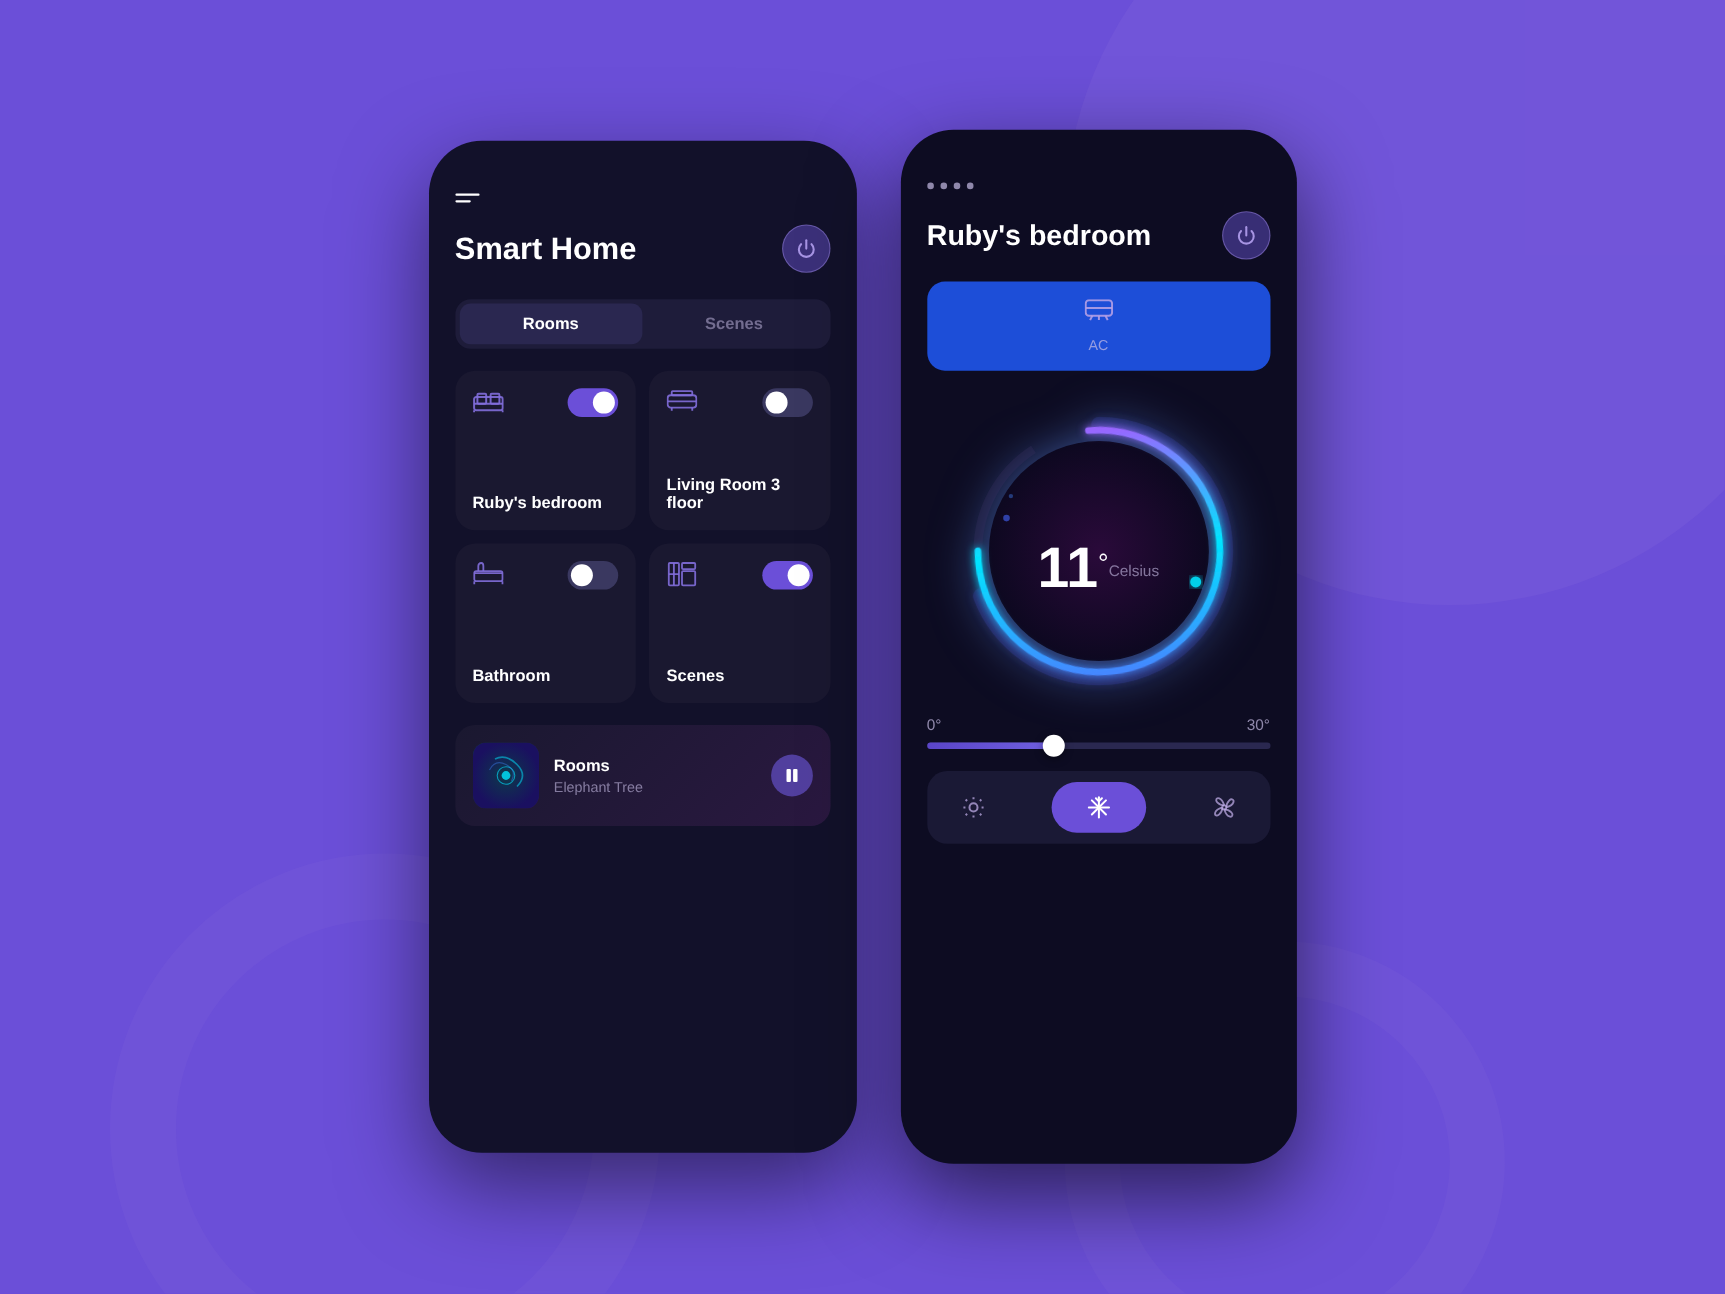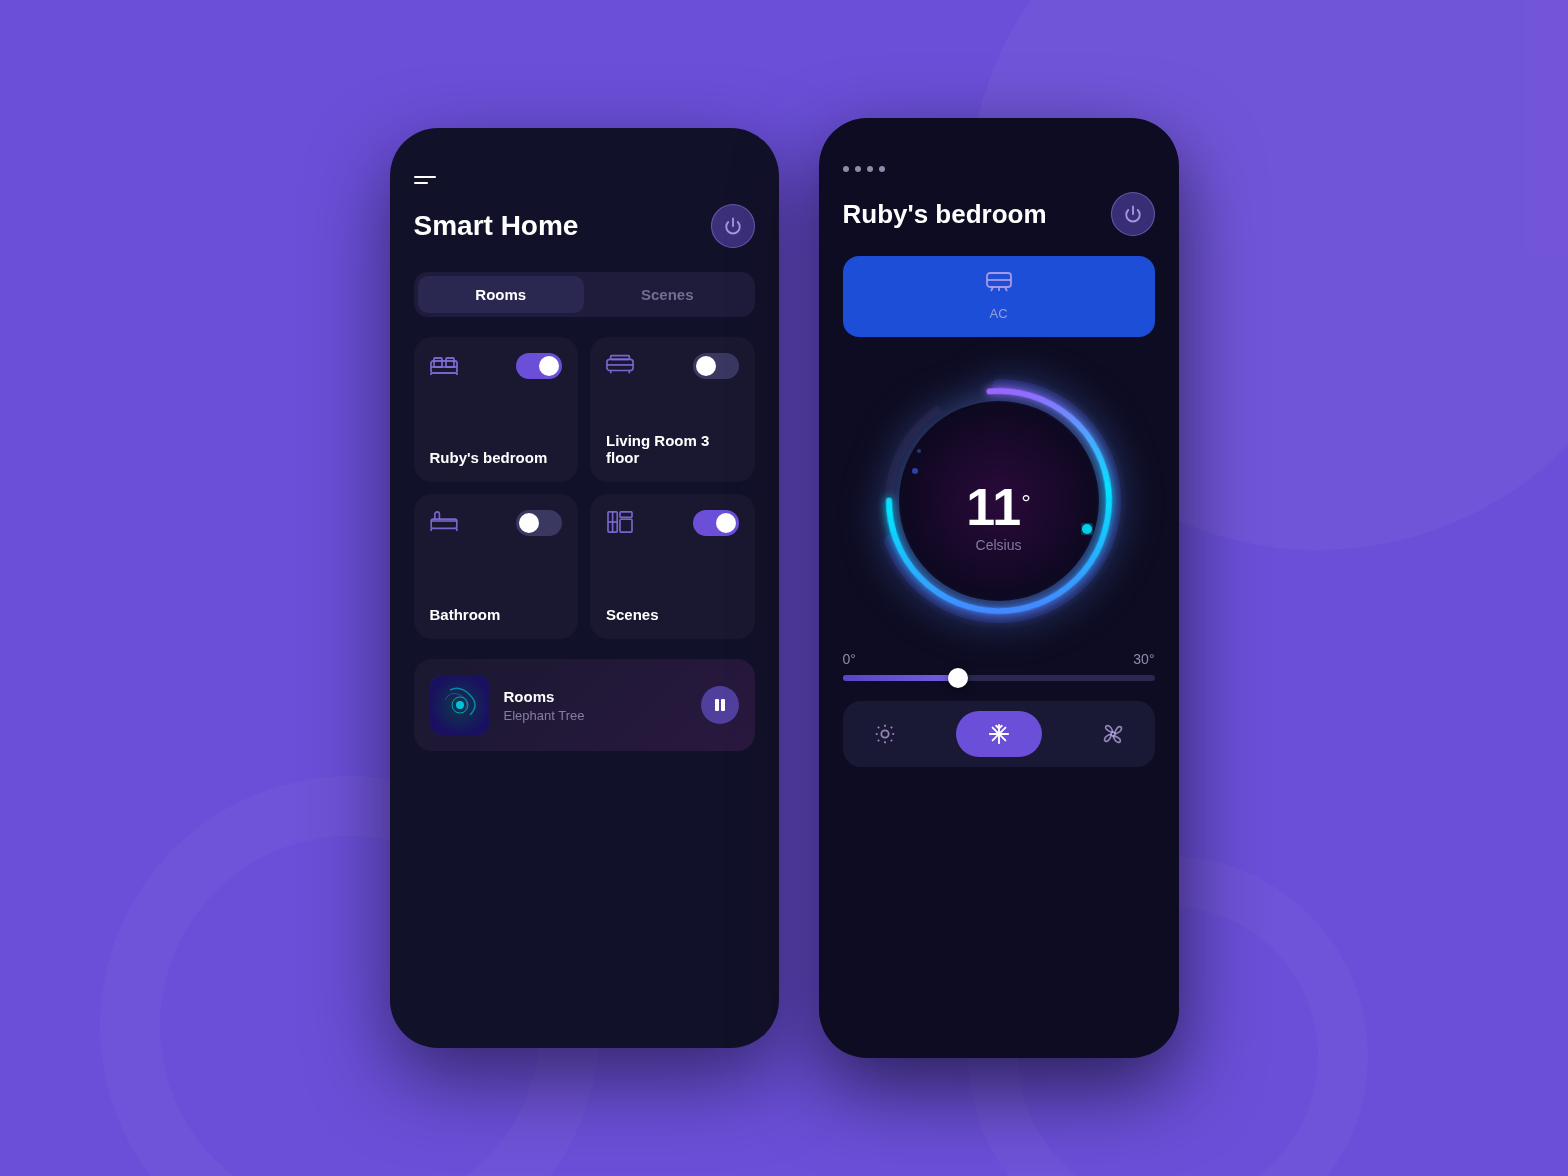--- a/index.html
+++ b/index.html
@@ -267,21 +267,21 @@
       justify-content: center;
       margin: 10px 0 20px;
       position: relative;
     }
     .gauge-svg {
       filter: drop-shadow(0 0 20px rgba(100,150,255,0.5));
     }
     .gauge-center {
       position: absolute;
       display: flex;
-      flex-direction: column;
+      flex-direction: row;
       align-items: center;
       justify-content: center;
       margin-top: 31px;
     }
     
     .slider-section {
       margin-bottom: 20px;
     }
     .slider-labels {
       display: flex;

